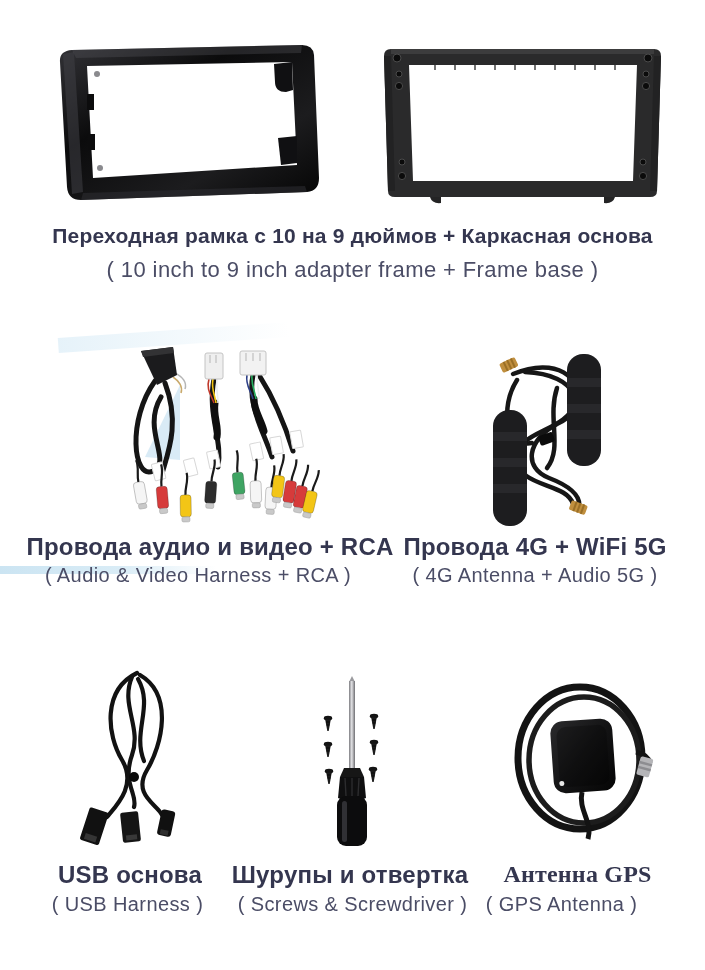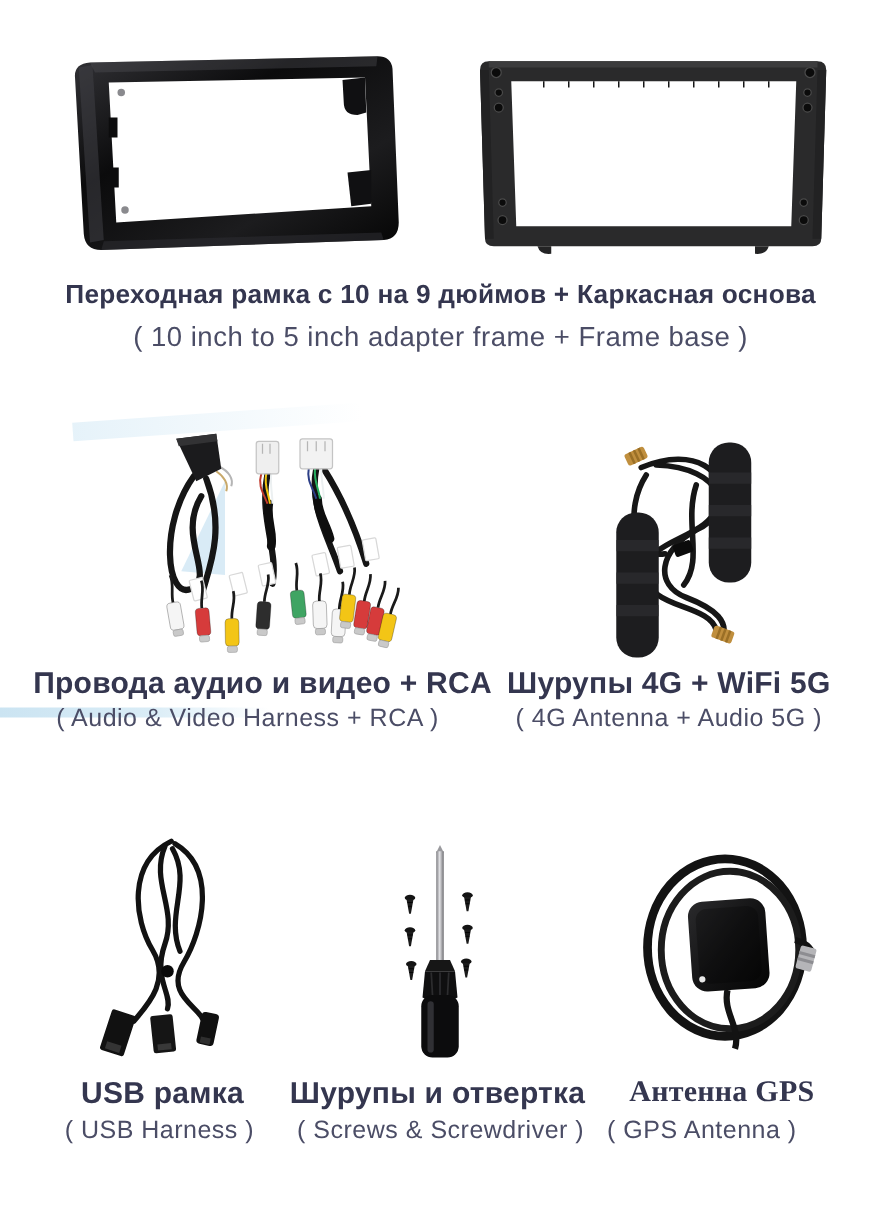--- a/index.html
+++ b/index.html
@@ -87,21 +87,21 @@
         <circle cx="27" cy="131" r="3.6"></circle>
       <circle cx="268" cy="117" r="3"></circle>
         <circle cx="268" cy="131" r="3.6"></circle>
     </g>
     <path d="M55,152 q2,7 11,6 l0,-6 Z" fill="#242425"></path>
     <path d="M240,152 q-2,7 -11,6 l0,-6 Z" fill="#242425"></path>
   </svg>
 </figure>
 
 <div class="abs cap cap-ru title-ru z1" style="left:0; top:224px; width:705px;">Переходная рамка с 10 на 9 дюймов + Каркасная основа</div>
-<div class="abs cap cap-en title-en z1" style="left:0; top:257px; width:705px;">( 10 inch to 5 inch adapter frame + Frame base )</div>
+<div class="abs cap cap-en title-en z1" style="left:0; top:257px; width:705px;">( 10 inch to 9 inch adapter frame + Frame base )</div>
 
 <figure class="abs z1" style="left:123px; top:345px; width:200px; height:180px;">
   <svg width="200" height="180" viewBox="0 0 200 180">
     <polygon points="22,112 57,40 57,115" fill="#d2e8f4" opacity="0.85"></polygon>
 
     <g stroke="#151515" stroke-width="5" fill="none" stroke-linecap="round">
       <path d="M32,36 C4,75 10,135 30,126 C50,116 18,85 38,52"></path>
       <path d="M42,38 C58,80 44,110 38,132"></path>
       <path d="M91,34 C84,70 100,95 95,122"></path>
       <path d="M130,30 C124,60 140,85 149,112"></path>
@@ -237,21 +237,21 @@
       <rect width="17" height="10" rx="2" fill="#c08f3e"></rect>
       <rect x="4" width="2" height="10" fill="#9a6f26"></rect>
       <rect x="8" width="2" height="10" fill="#9a6f26"></rect>
       <rect x="12" width="2" height="10" fill="#9a6f26"></rect>
     </g>
   </svg>
 </figure>
 
 <div class="abs cap cap-ru z1" style="left:25px; top:533px; width:370px;">Провода аудио и видео + RCA</div>
 <div class="abs cap cap-en z1" style="left:13px; top:564px; width:370px;">( Audio &amp; Video Harness + RCA )</div>
-<div class="abs cap cap-ru z1" style="left:395px; top:533px; width:280px;">Шурупы 4G + WiFi 5G</div>
+<div class="abs cap cap-ru z1" style="left:395px; top:533px; width:280px;">Провода 4G + WiFi 5G</div>
 <div class="abs cap cap-en z1" style="left:395px; top:564px; width:280px;">( 4G Antenna + Audio 5G )</div>
 
 <figure class="abs z1" style="left:62px; top:665px; width:140px; height:182px;">
   <svg width="140" height="182" viewBox="0 0 140 182">
     <g stroke="#121212" stroke-width="4.2" fill="none" stroke-linecap="round">
       <path d="M75,8 C40,25 45,70 60,95 C75,120 55,140 45,152"></path>
       <path d="M78,10 C112,30 100,80 85,105 C70,130 96,140 100,150"></path>
       <path d="M70,12 C58,40 80,62 70,90 C60,118 76,130 72,142"></path>
       <path d="M76,14 C92,42 70,66 82,96"></path>
     </g>
@@ -328,18 +328,18 @@
     </g>
     <g transform="rotate(-4 74 78)">
       <rect x="44" y="42" width="62" height="72" rx="12" fill="url(#puck)"></rect>
       <rect x="50" y="48" width="50" height="60" rx="9" fill="#000000" opacity="0.25"></rect>
       <circle cx="52" cy="104" r="2.5" fill="#e8e8e8"></circle>
     </g>
     <path d="M74,114 C70,132 85,144 80,161" stroke="#131313" stroke-width="5" fill="none"></path>
   </svg>
 </figure>
 
-<div class="abs cap cap-ru z1" style="left:35px; top:861px; width:190px;">USB рамка</div>
+<div class="abs cap cap-ru z1" style="left:35px; top:861px; width:190px;">USB основа</div>
 <div class="abs cap cap-en z1" style="left:30px; top:893px; width:195px;">( USB Harness )</div>
 <div class="abs cap cap-ru z1" style="left:225px; top:861px; width:250px;">Шурупы и отвертка</div>
 <div class="abs cap cap-en z1" style="left:225px; top:893px; width:255px;">( Screws &amp; Screwdriver )</div>
 <div class="abs cap cap-ru z1" style="left:480px; top:861px; width:195px;font-family:Liberation Serif, serif;">Антенна GPS</div>
 <div class="abs cap cap-en z1" style="left:464px; top:893px; width:195px;">( GPS Antenna )</div>
 
 </body></html>

